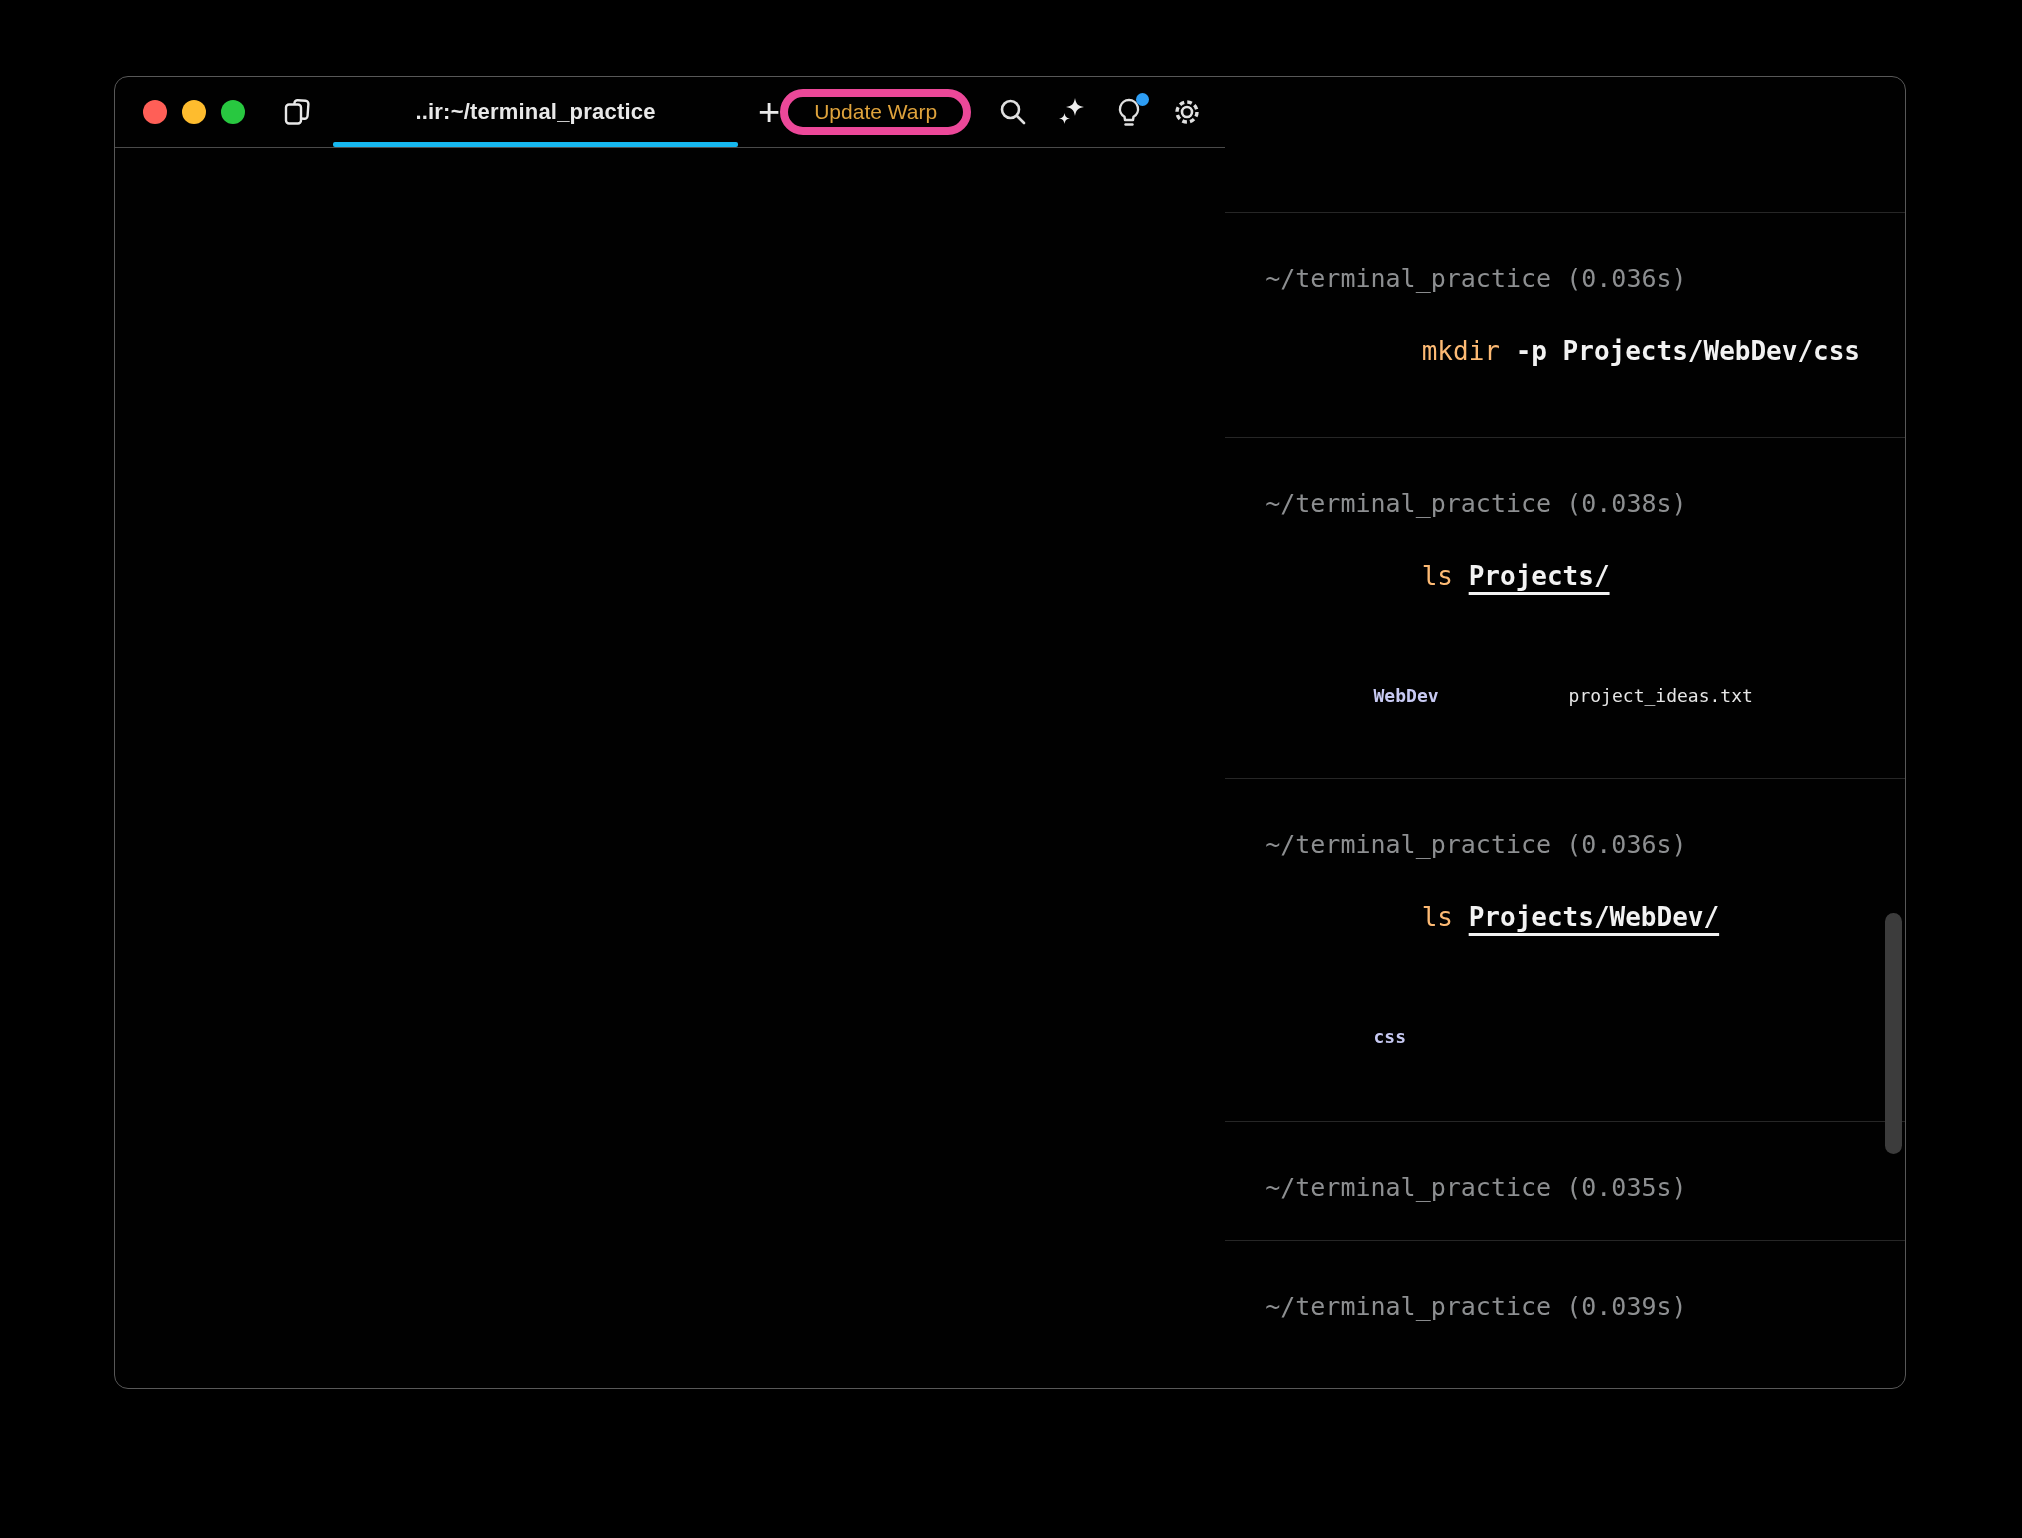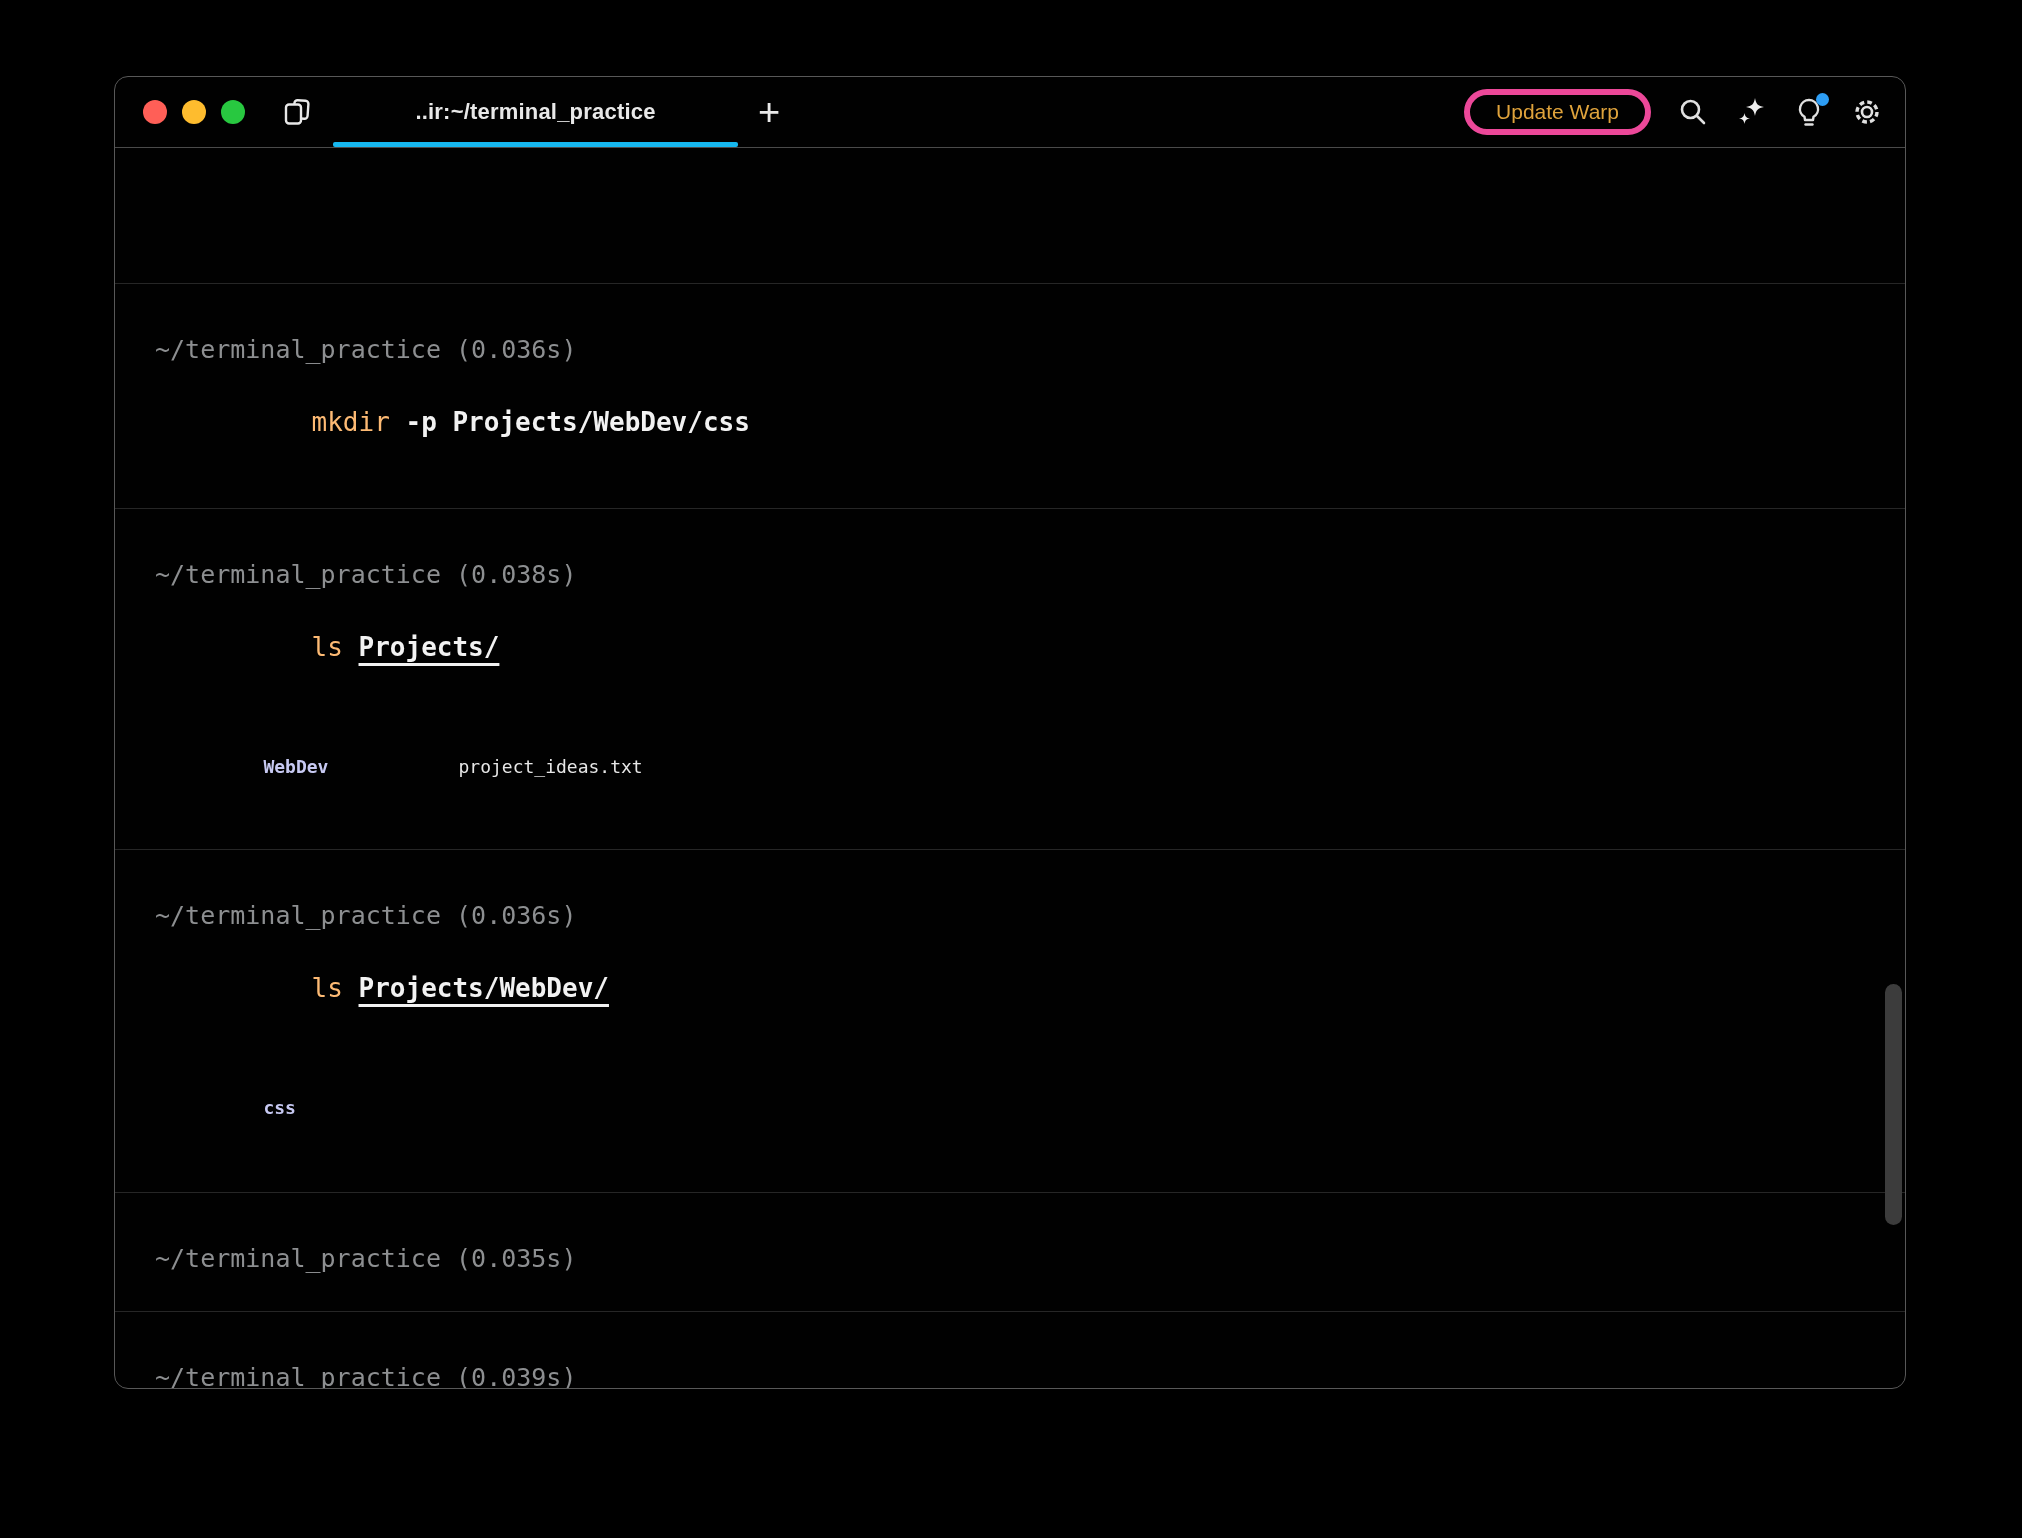--- a/index.html
+++ b/index.html
@@ -1,40 +1,40 @@
 <!DOCTYPE html>
 <html><head>
 <meta charset="utf-8">
 <style>
   html,body{margin:0;padding:0;background:#000;}
   .screen{position:relative;width:2022px;height:1538px;background:#000;overflow:hidden;
           font-family:"Liberation Sans",sans-serif;}
   .window{position:absolute;left:114px;top:76px;width:1792px;height:1313px;
           background:#010101;border:1px solid #585858;border-radius:14px;
-          overflow:hidden;display:flex;flex-direction:column;box-sizing:border-box;}
+          overflow:hidden;display:flex;flex-direction:row;box-sizing:border-box;}
 
   
   .titlebar{height:70px;flex:0 0 auto;display:flex;align-items:center;
             padding:0 22px 0 28px;border-bottom:1px solid #4a4a4a;position:relative;}
   .lights{display:flex;gap:15px;align-items:center;}
   .light{width:24px;height:24px;border-radius:50%;}
   .light.red{background:#ff5f57;}
   .light.yellow{background:#febc2e;}
   .light.green{background:#28c840;}
   .iconbtn{background:none;border:none;padding:0;display:flex;align-items:center;
            justify-content:center;cursor:pointer;}
   .bookbtn{margin-left:36px;}
   .tab{position:relative;width:405px;height:100%;margin-left:20px;
        display:flex;align-items:center;justify-content:center;}
   .tab-title{color:#e8e8e8;font-size:22px;font-weight:700;letter-spacing:.2px;}
   .tab-underline{position:absolute;left:0;right:0;bottom:0;height:5px;
                  background:#16b8f0;border-radius:2px;}
   .newtab{margin-left:20px;color:#e8e8e8;font-size:38px;font-weight:200;line-height:30px;}
   .flexspace{flex:1;}
-  .update-btn{height:46px;padding:0 26px;border:6px solid #ec4899;border-radius:24px;
+  .update-btn{height:46px;padding:0 26px;border:8px solid #ec4899;border-radius:24px;
               background:transparent;color:#dfa33c;font-size:21px;font-weight:400;
               font-family:"Liberation Sans",sans-serif;display:flex;align-items:center;cursor:pointer;}
   .tool{margin-left:26px;position:relative;width:32px;height:32px;}
   .notif-dot{position:absolute;top:-3px;right:-4px;width:13px;height:13px;border-radius:50%;
              background:#2d9df4;}
 
   
   .term{flex:1;position:relative;font-family:"DejaVu Sans Mono",monospace;overflow:hidden;}
   .spacer-block{height:135px;}
   .block{border-top:1px solid #262626;padding:48px 0 32px 40px;}

